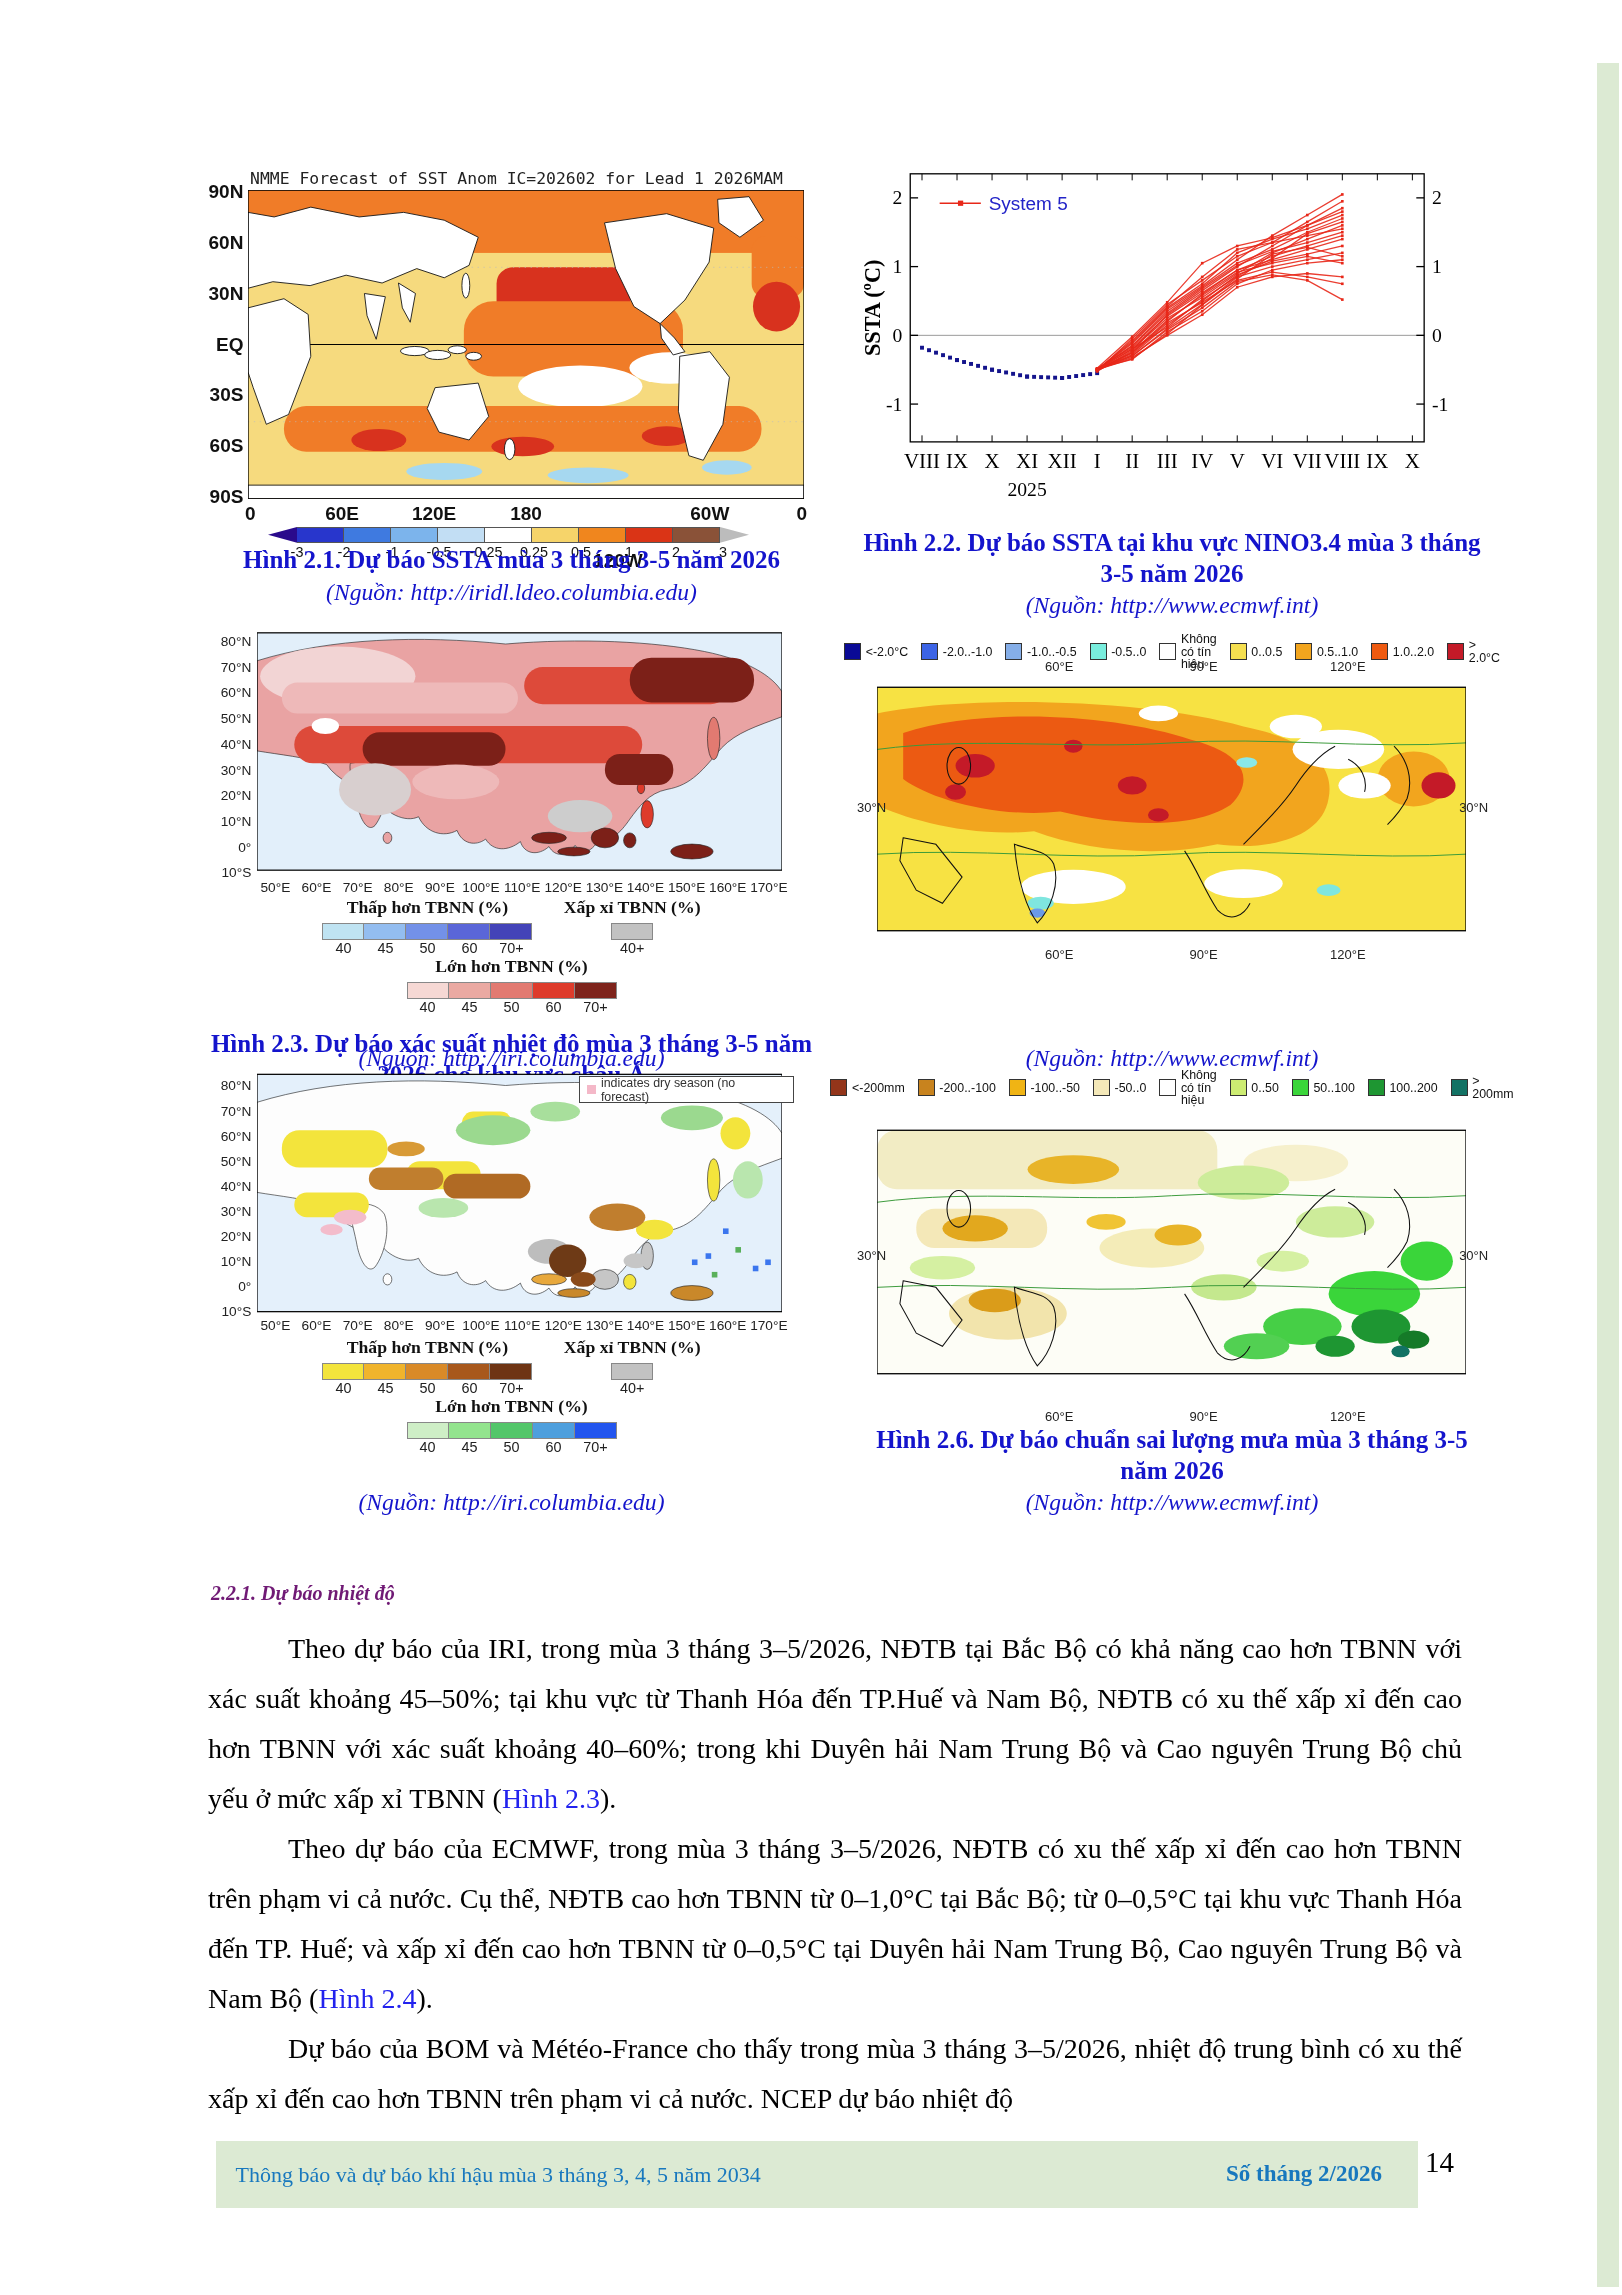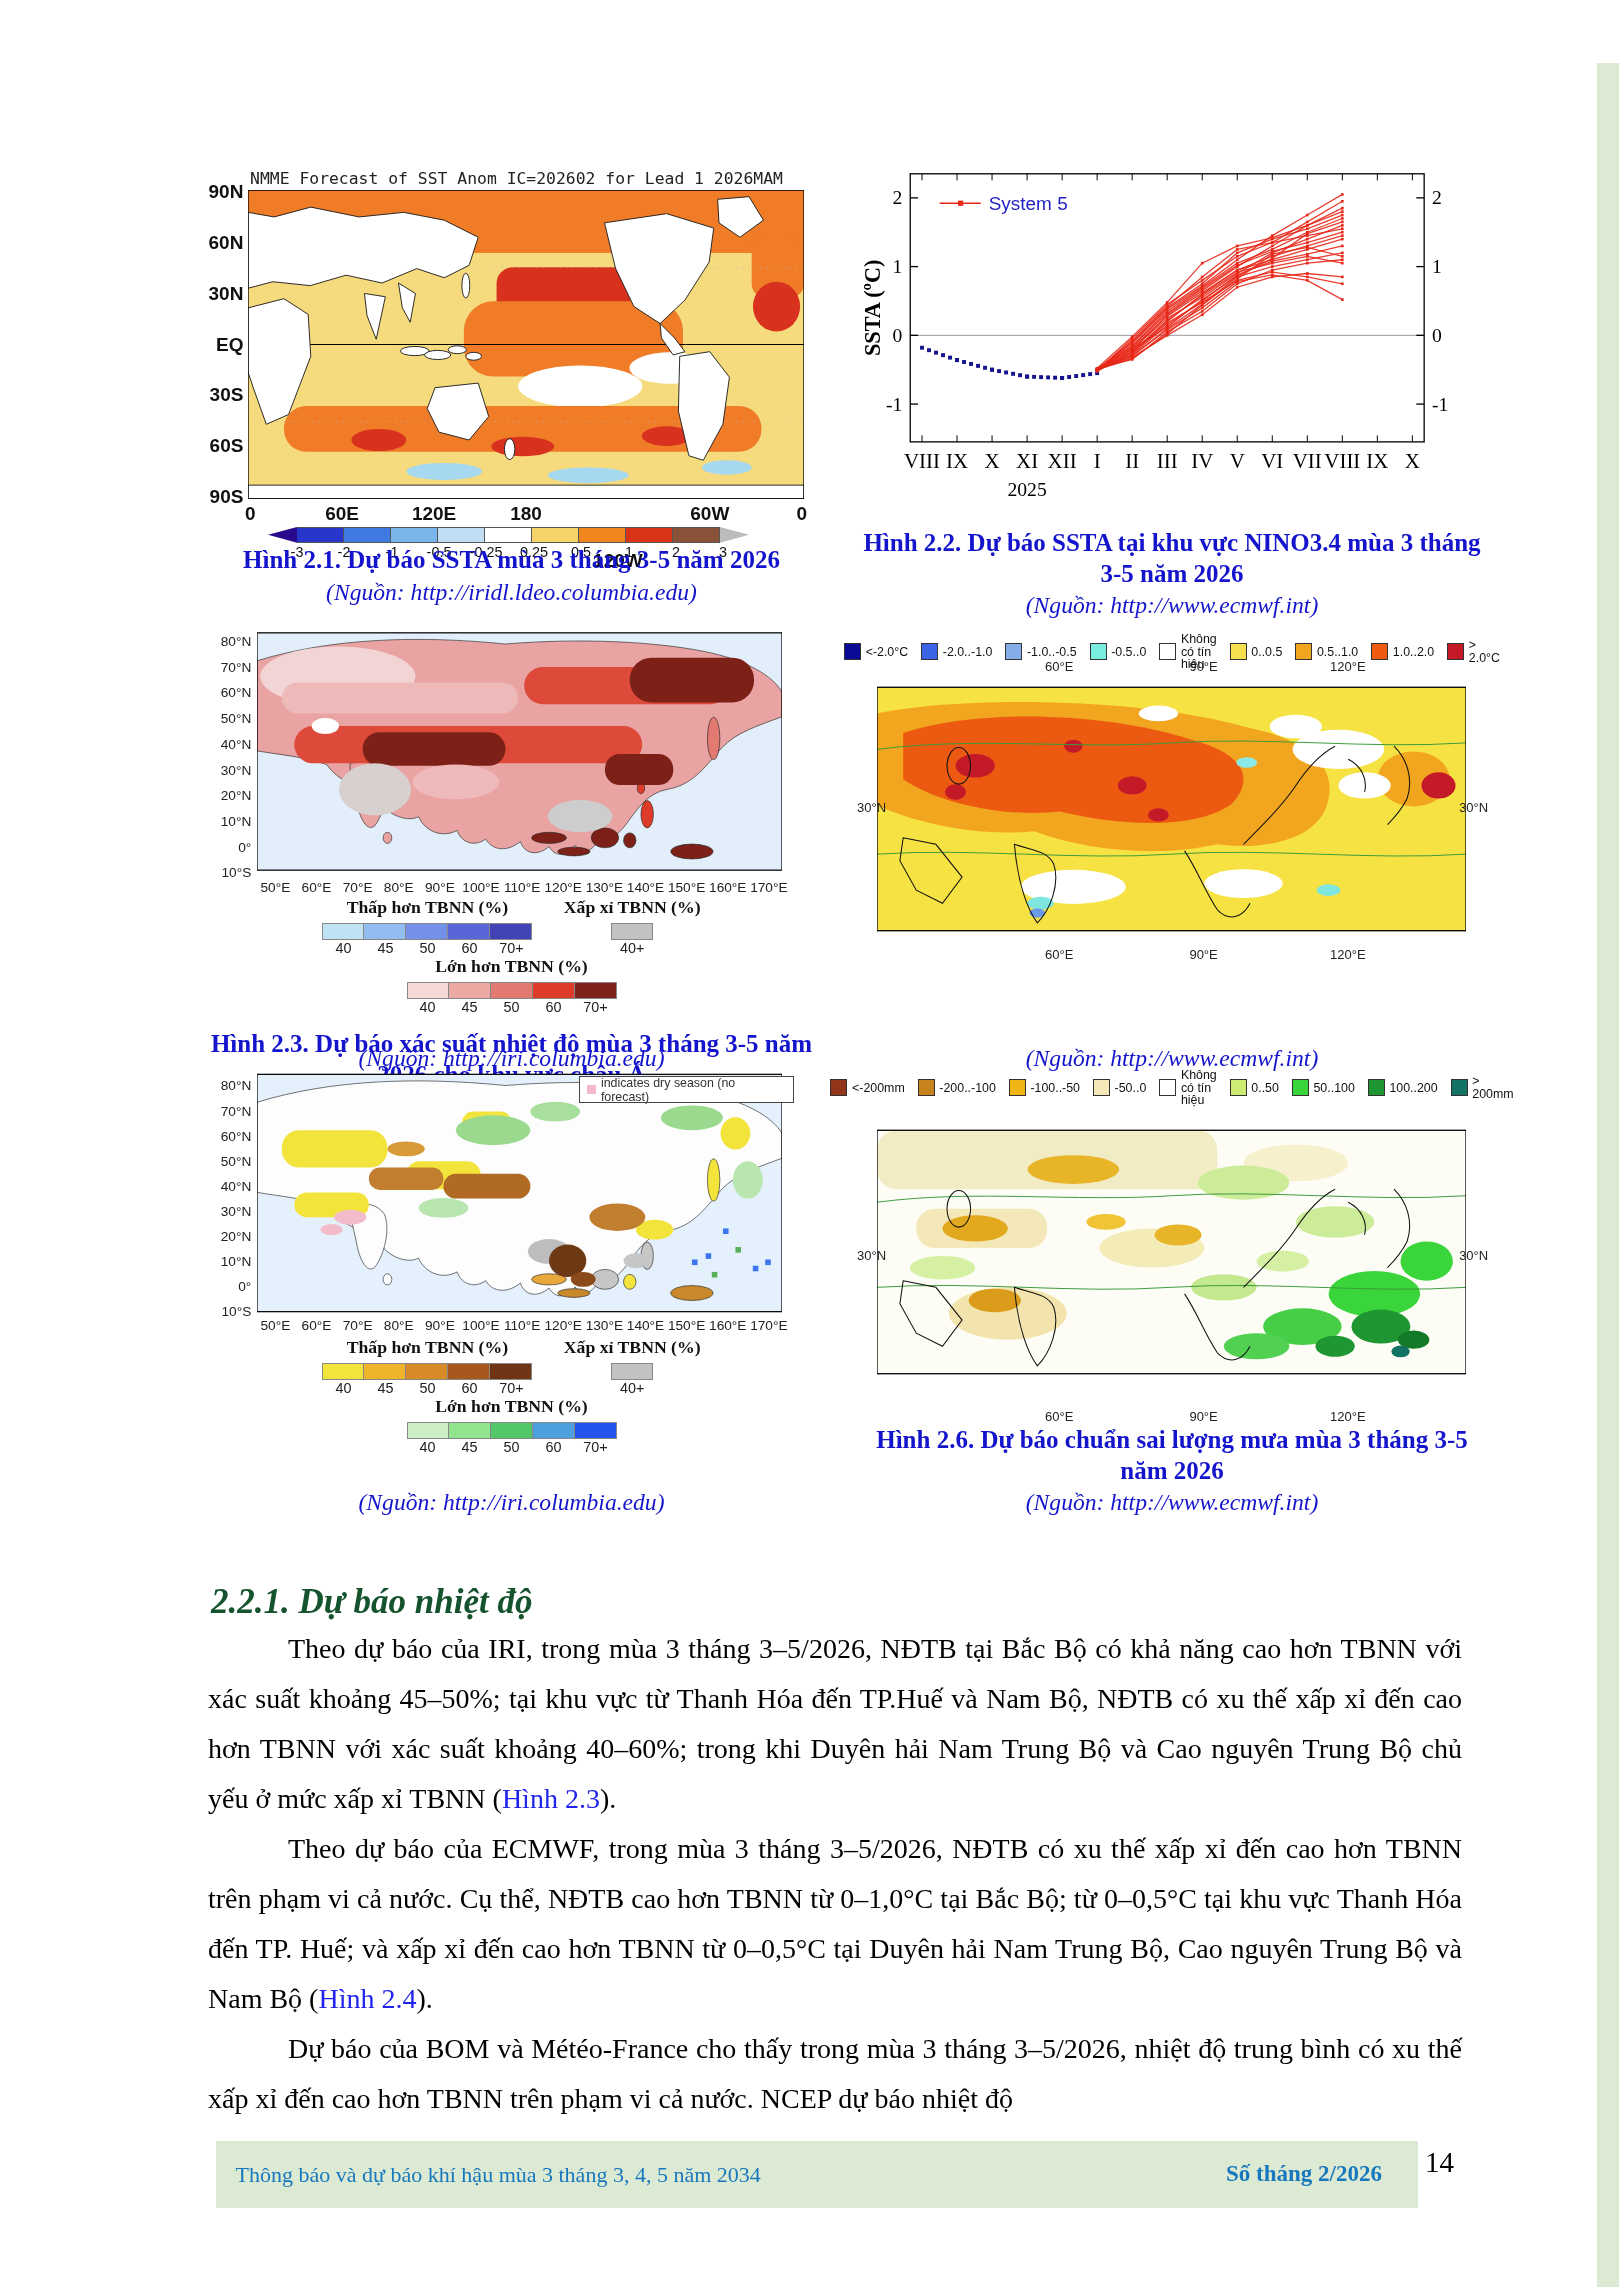--- a/index.html
+++ b/index.html
@@ -6,21 +6,21 @@
   .page{position:relative;width:1623px;height:2295px;background:#ffffff;overflow:hidden;
         font-family:"Liberation Serif",serif;}
   .abs{position:absolute;}
   .band{background:#dcead3;}
   .header-title{color:#1414cc;font-weight:bold;font-size:27.5px;text-align:center;line-height:73px;}
   .figwrap{position:absolute;}
   .figtitle{font-family:"DejaVu Sans Mono",monospace;font-size:16.4px;color:#222;text-align:center;}
   .figcap{color:#1414cc;font-weight:bold;font-size:25px;text-align:center;line-height:1.24;}
   .figsrc{color:#1414cc;font-style:italic;font-size:23.6px;text-align:center;font-weight:normal;line-height:1.3;}
   .sec-h2{color:#1b75be;font-weight:bold;font-size:31px;}
-  .sec-h3{color:#14532d;font-weight:bold;font-style:italic;font-size:35px;}
+  .sec-h3{color:#701a75;font-weight:bold;font-style:italic;font-size:20px;}
   .body-text{font-size:28px;line-height:50px;text-align:justify;color:#000;}
   .body-text p{margin:0;text-indent:80px;}
   .ref-link{color:#2222ee;}
   .footer-left{color:#1878be;font-size:22px;}
   .footer-right{color:#1878be;font-size:23px;font-weight:bold;}
   .pagenum{font-size:29px;color:#000;}
   svg{display:block;}
   .lat-col,.lon-row{position:absolute;}
   .lat-col .tick{position:absolute;right:2.6px;transform:translateY(-50%);white-space:nowrap;}
   .lon-row .tick{position:absolute;transform:translateX(-50%);white-space:nowrap;}

